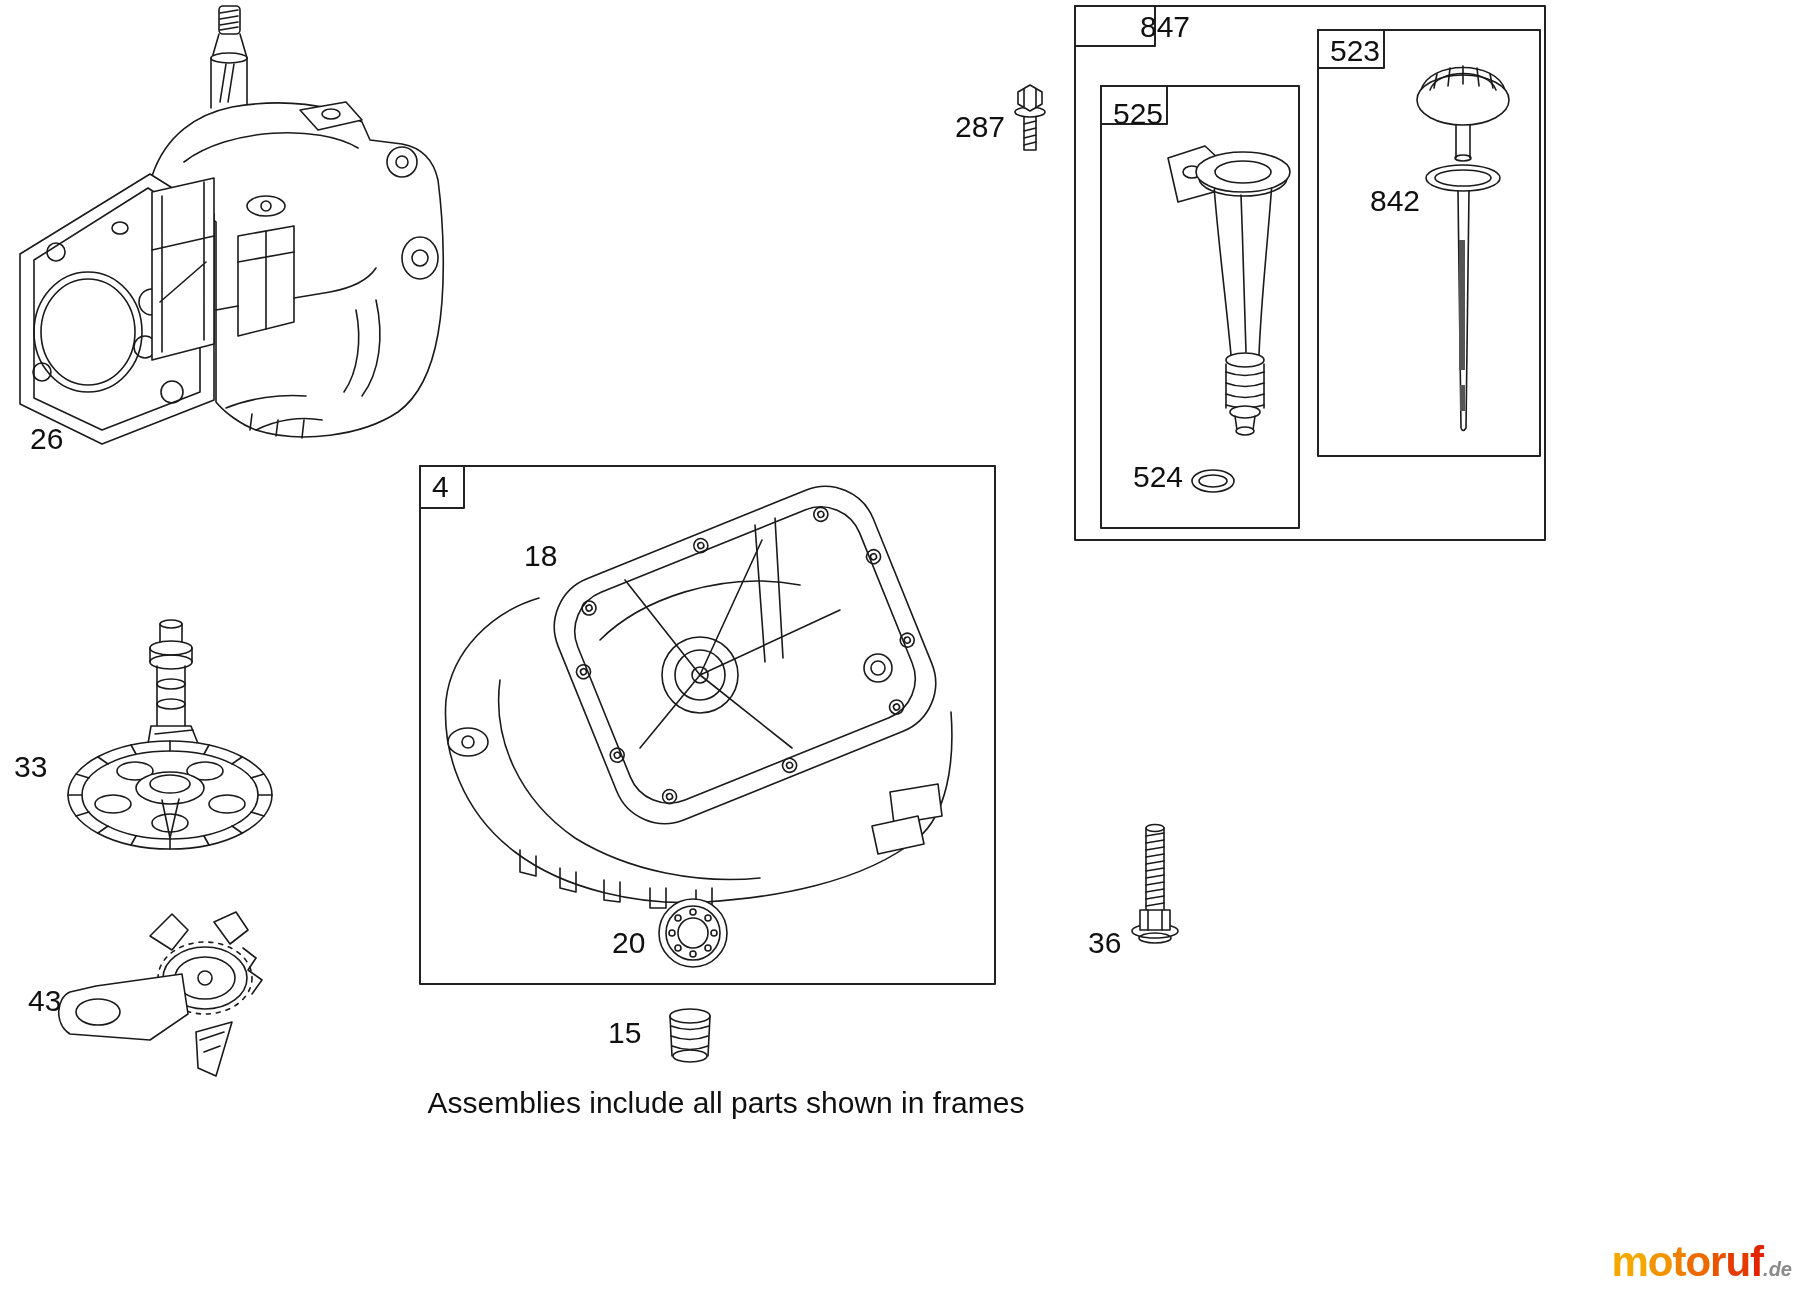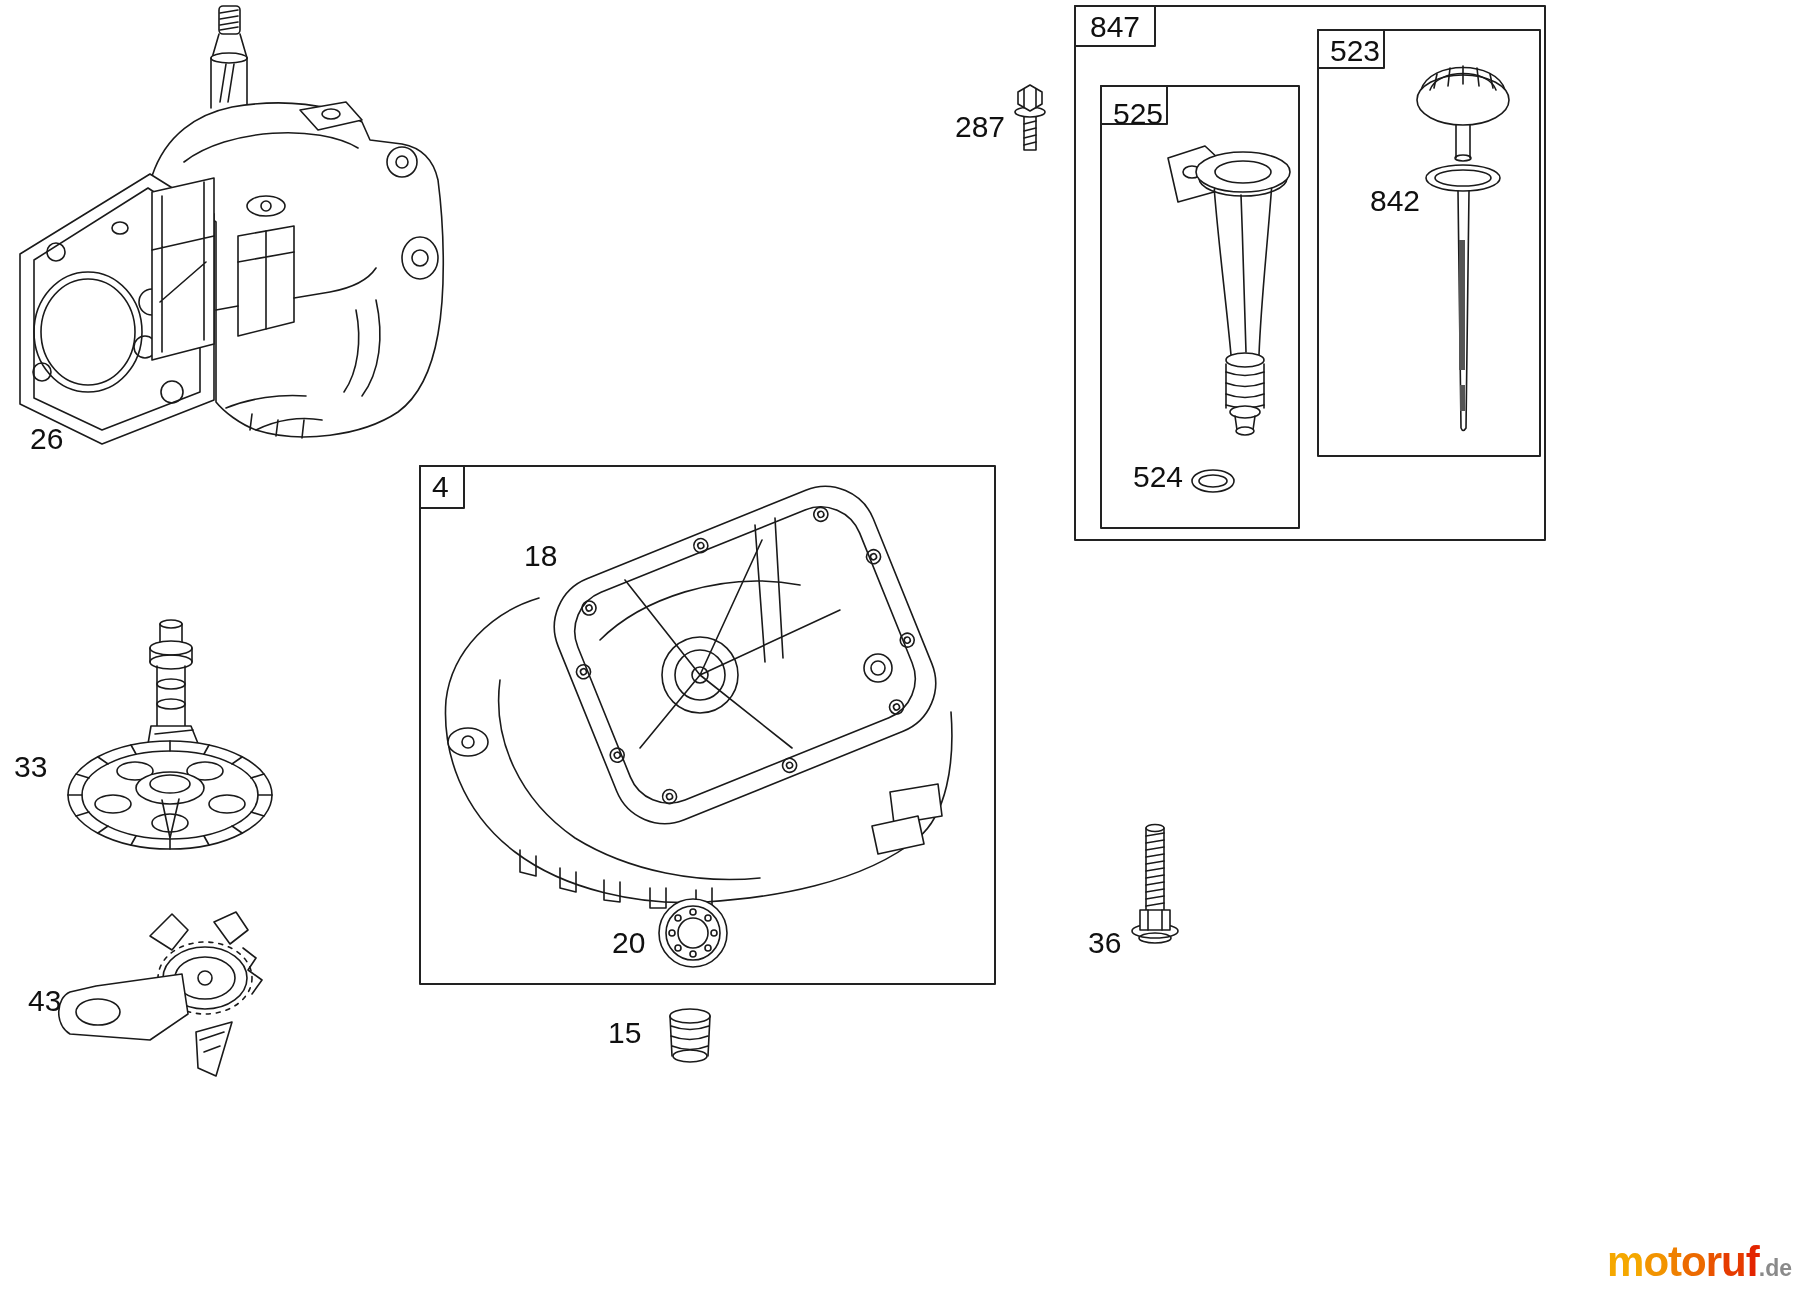--- a/index.html
+++ b/index.html
@@ -31,21 +31,21 @@
   }
   .logo {
     position: absolute;
     right: 8px;
     bottom: 6px;
     font-weight: bold;
     font-size: 42px;
     line-height: 1;
     letter-spacing: -1px;
   }
-  .logo .tld { font-size: 23px; font-weight: bold; color: #8a8a8a; letter-spacing: 0; }
+  .logo .tld { font-size: 20px; font-weight: bold; color: #8a8a8a; letter-spacing: 0; font-style: italic; }
   .logo .c0 { color: #f5a800; }
   .logo .c1 { color: #f29400; }
   .logo .c2 { color: #ef8000; }
   .logo .c3 { color: #ec6a00; }
   .logo .c4 { color: #e95300; }
   .logo .c5 { color: #e63b00; }
   .logo .c6 { color: #e32400; }
 </style>
 </head>
 <body>
@@ -275,22 +275,23 @@
   <div class="lbl" style="left:28px;  top:986px">43</div>
   <div class="lbl" style="left:524px; top:541px">18</div>
   <div class="lbl" style="left:612px; top:928px">20</div>
   <div class="lbl" style="left:608px; top:1018px">15</div>
   <div class="lbl" style="left:955px; top:112px">287</div>
   <div class="lbl" style="left:1133px;top:462px">524</div>
   <div class="lbl" style="left:1370px;top:186px">842</div>
   <div class="lbl" style="left:1088px;top:928px">36</div>
 
   <div class="lbl" style="left:432px; top:472px">4</div>
-  <div class="lbl" style="left:1090px;top:12px">847</div>
+  <div class="lbl" style="left:1140px;top:12px">847</div>
   <div class="lbl" style="left:1113px;top:99px">525</div>
   <div class="lbl" style="left:1330px;top:36px">523</div>
 
+  <div class="footer-note">Assemblies include all parts shown in frames</div>
 
   <div class="logo">
     <span class="c0">m</span><span class="c1">o</span><span class="c2">t</span><span class="c3">o</span><span class="c4">r</span><span class="c5">u</span><span class="c6">f</span><span class="tld">.de</span>
   </div>
 
 </div>
 
 </body></html>

